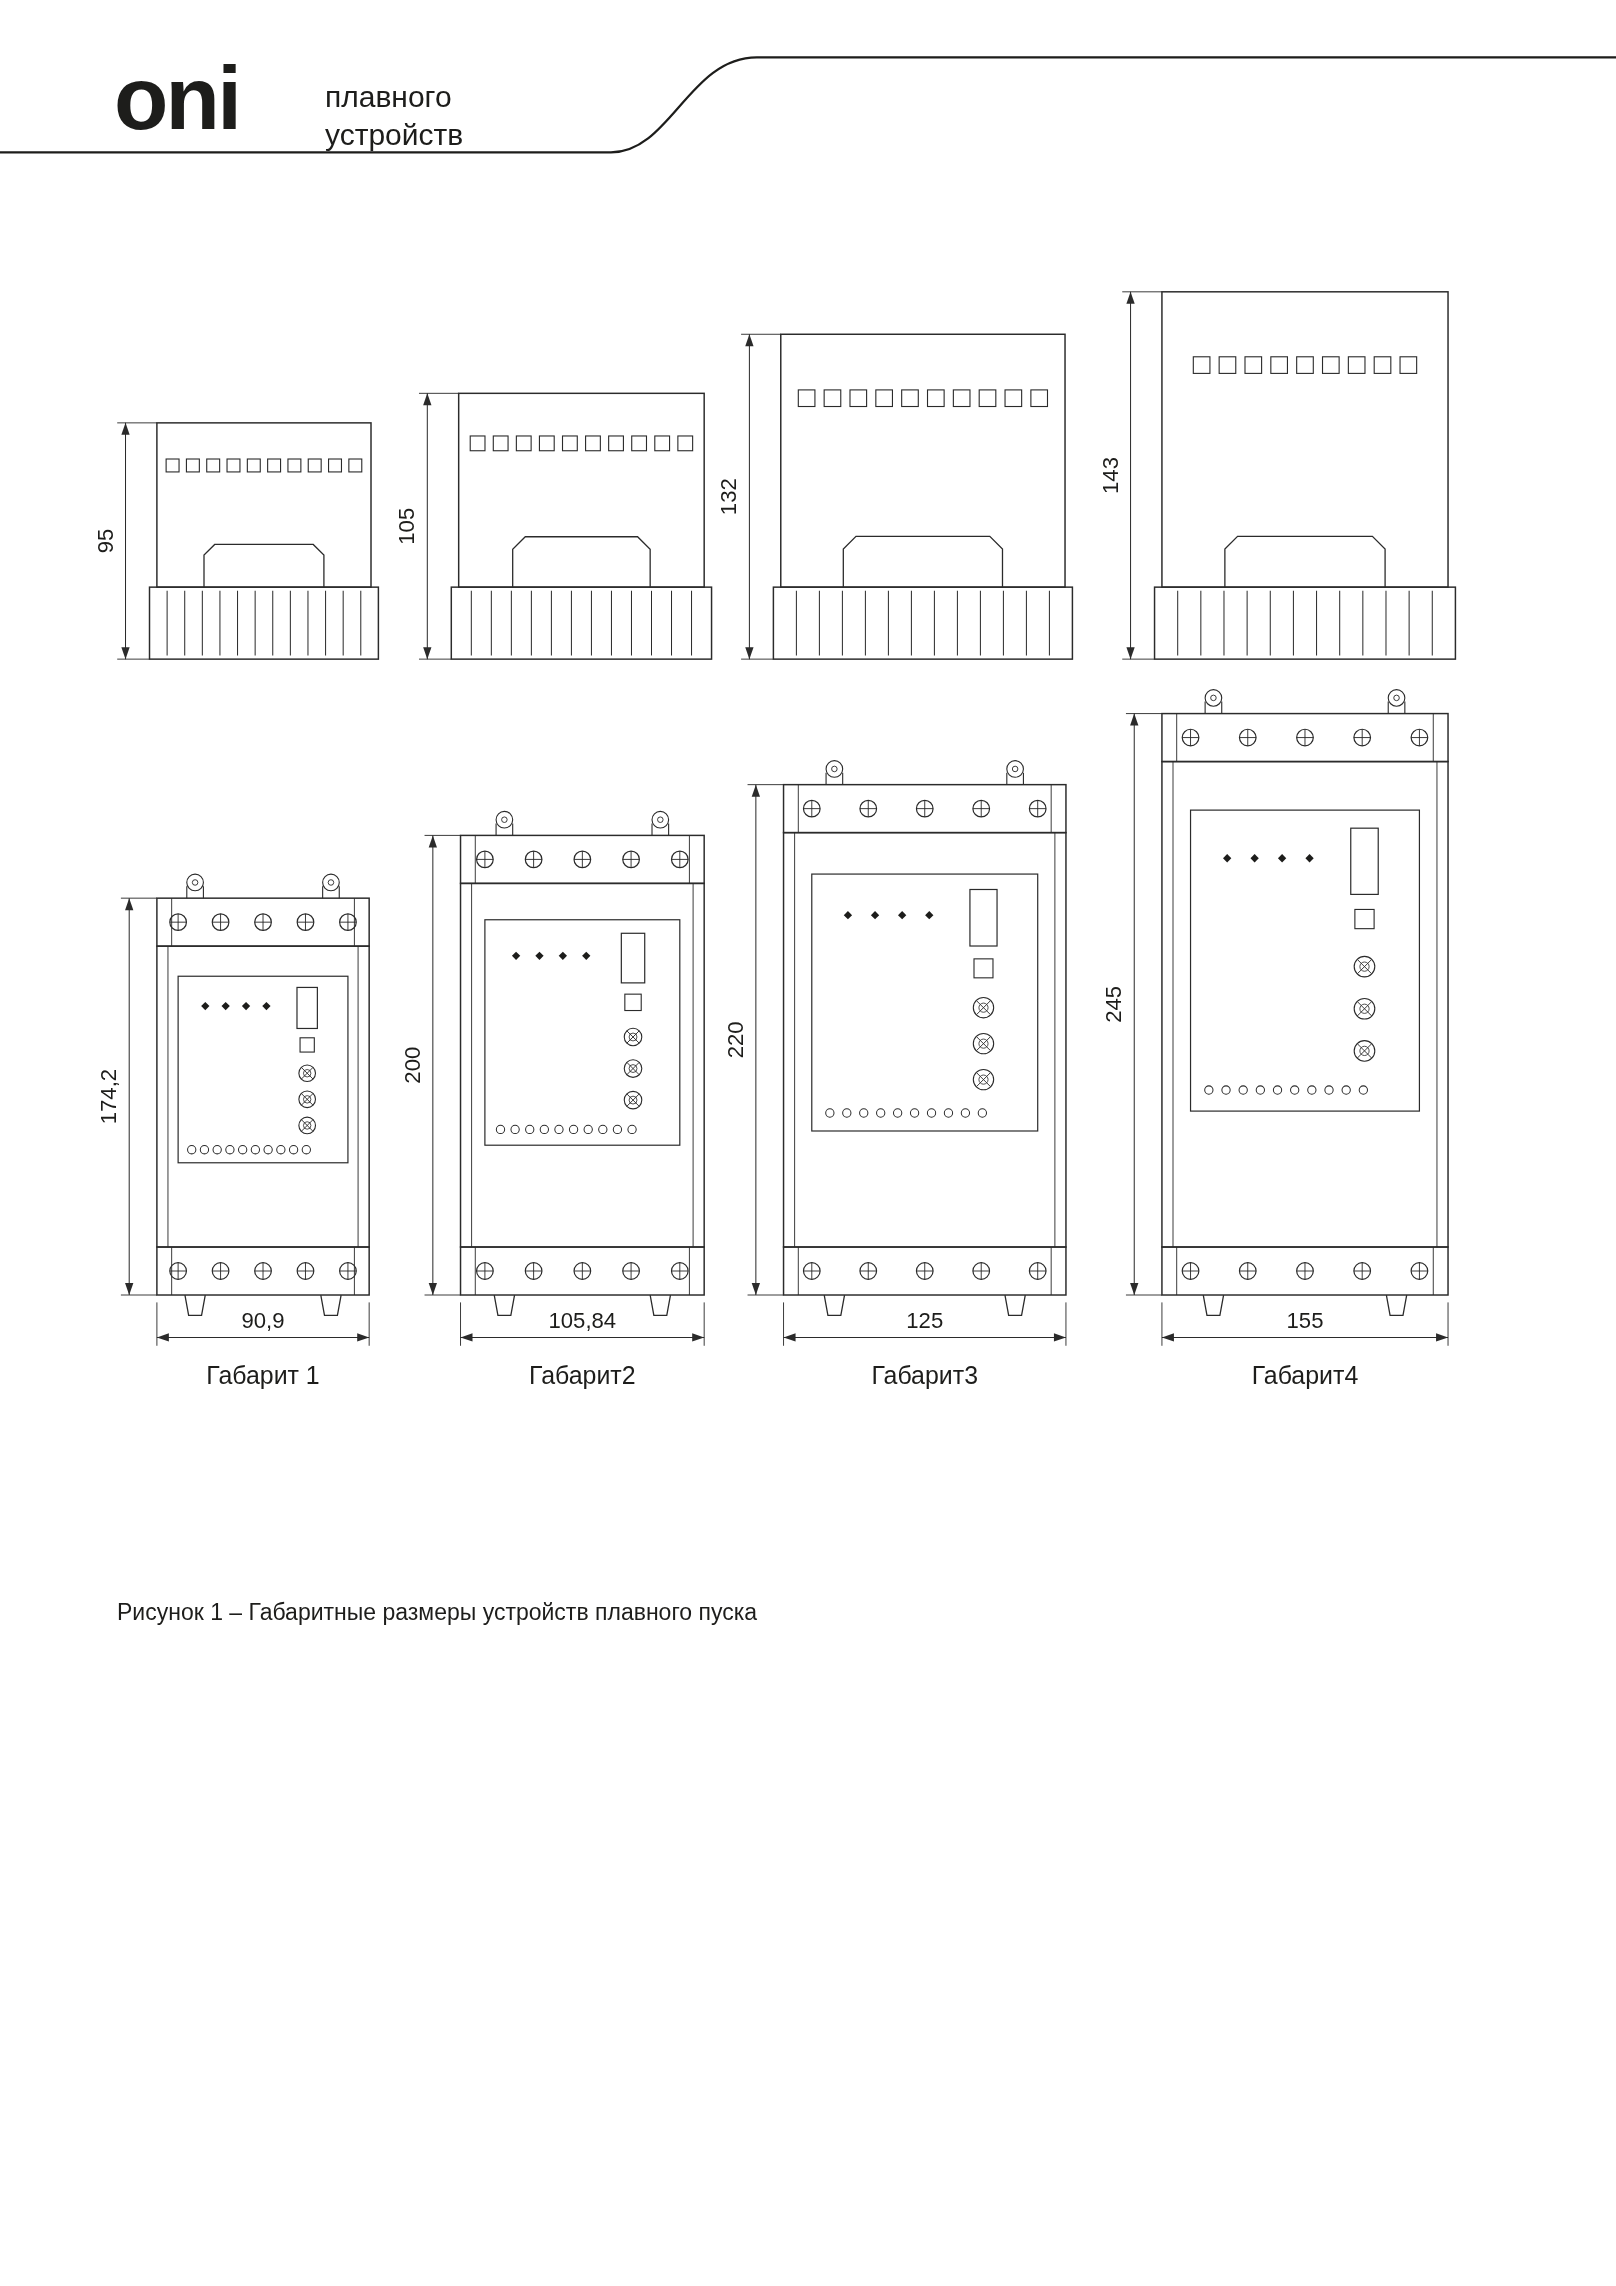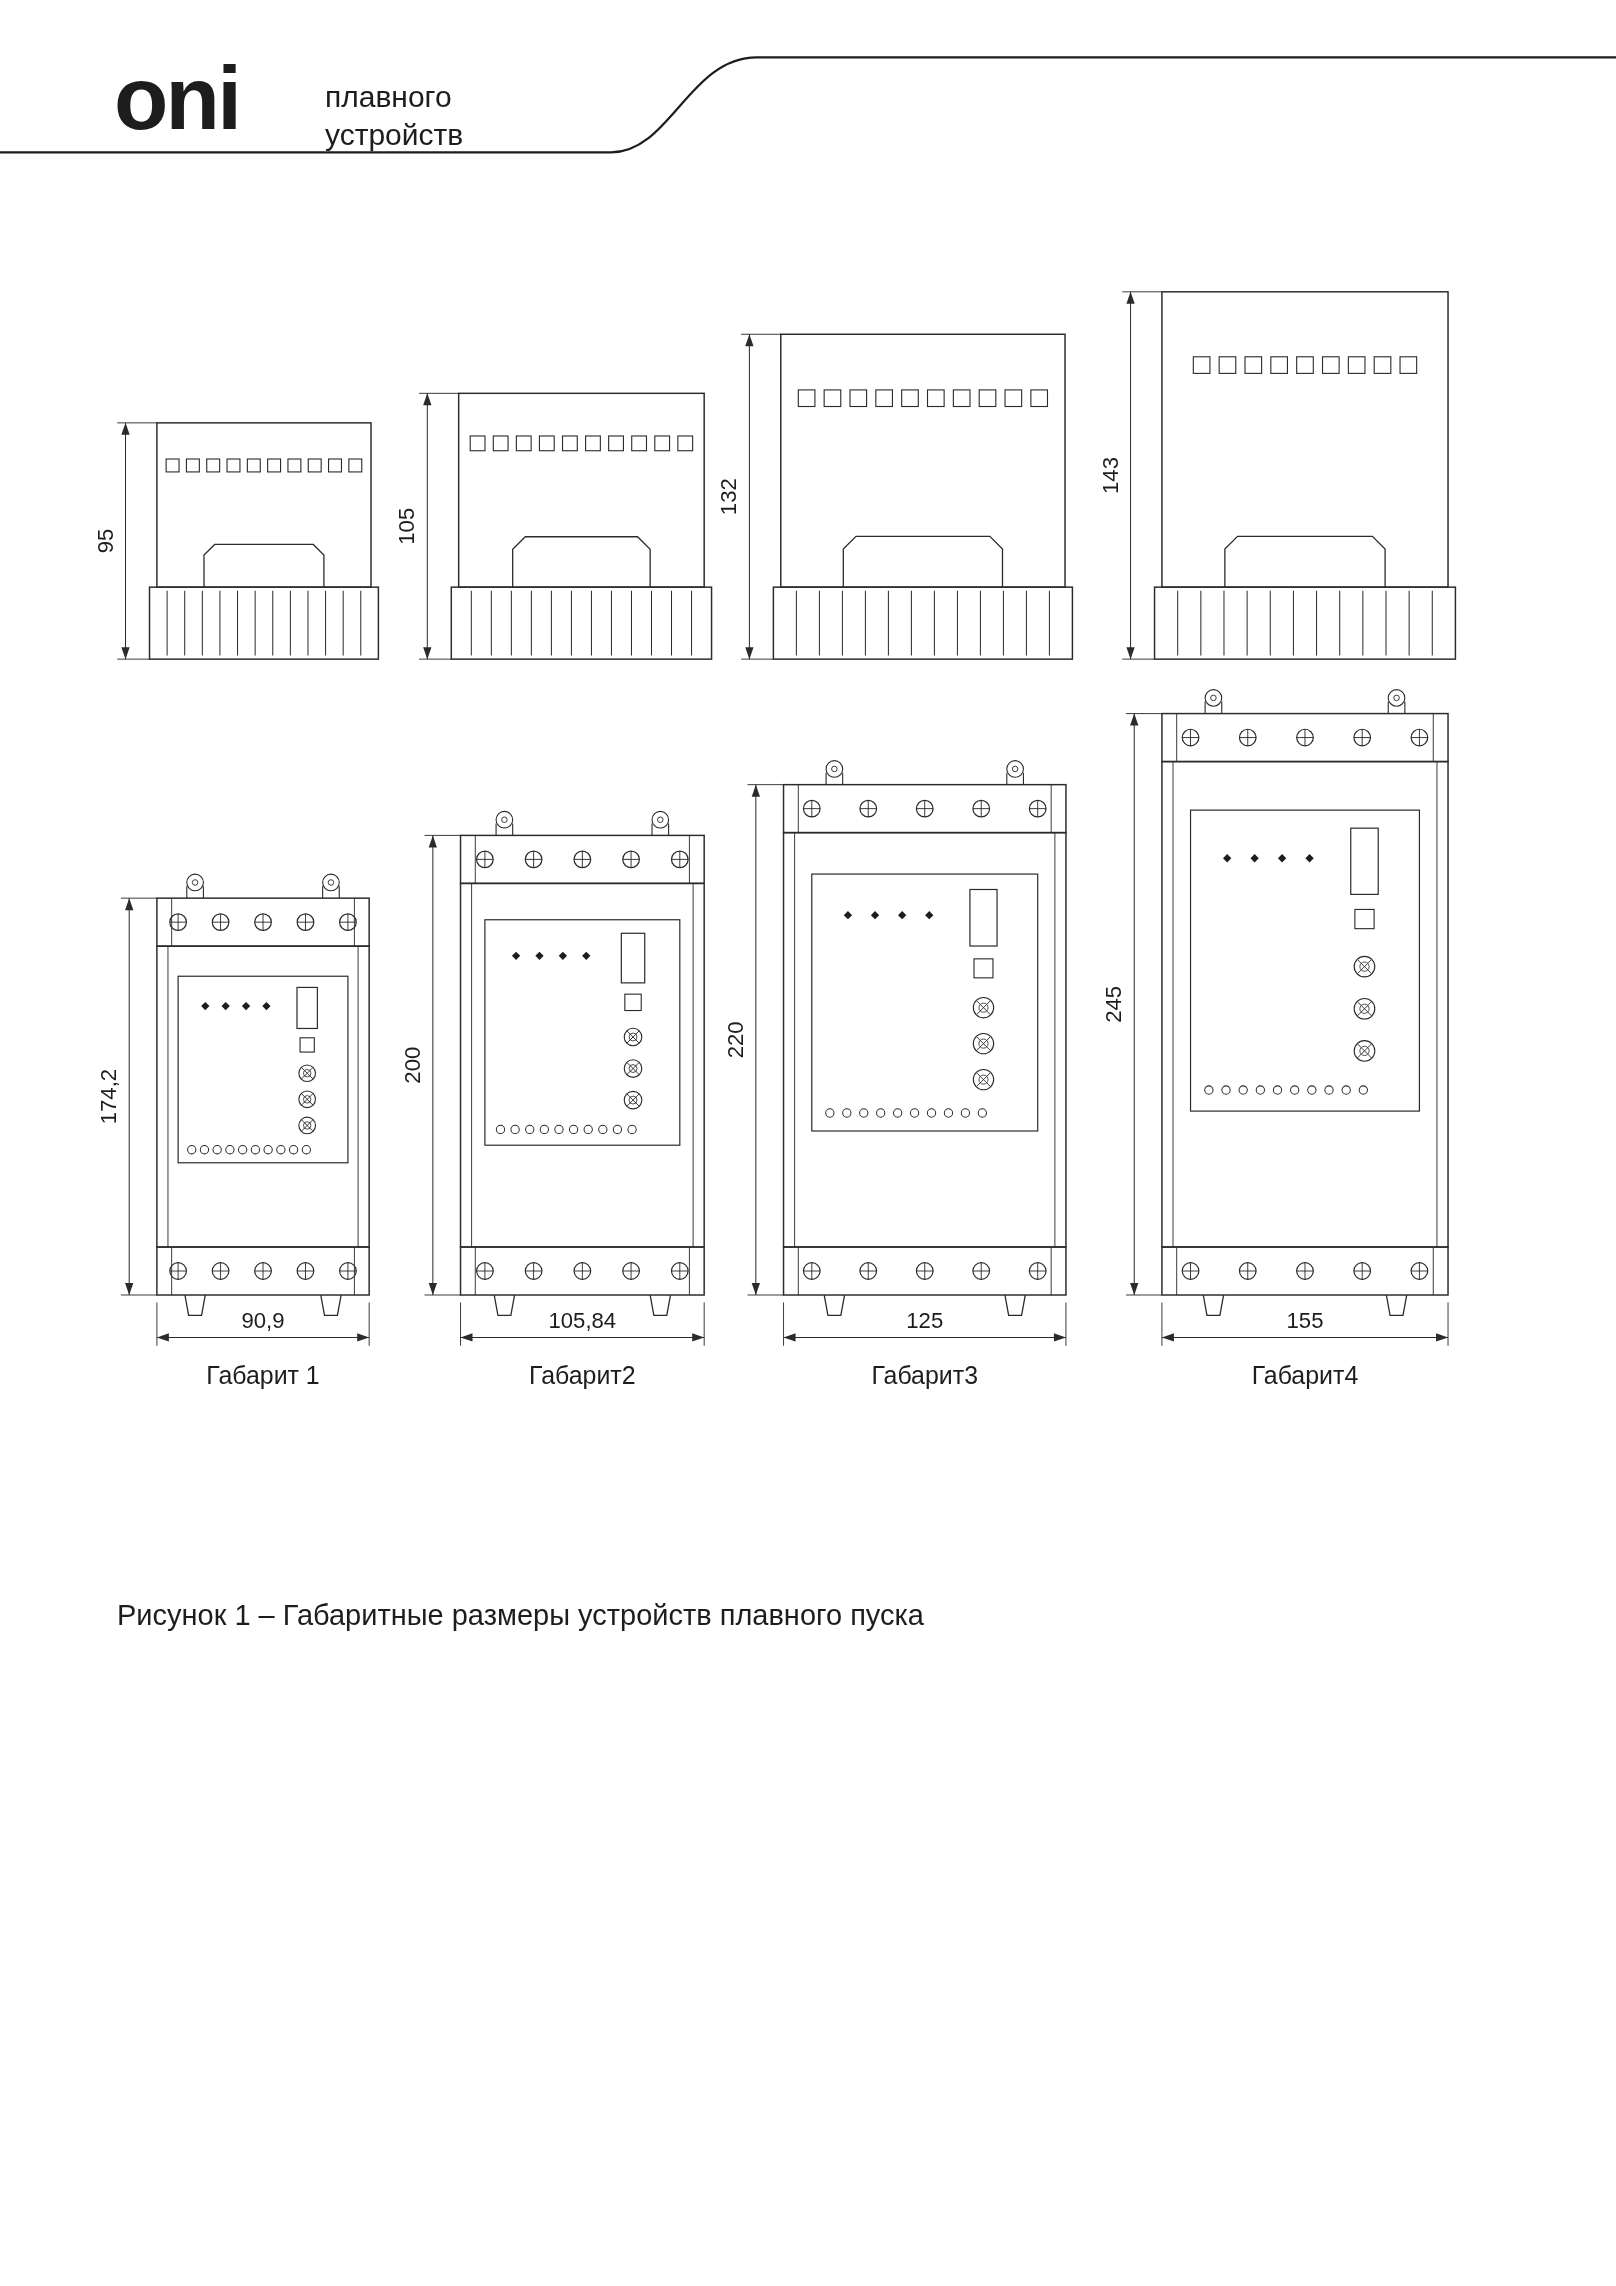--- a/index.html
+++ b/index.html
@@ -36,21 +36,21 @@
     pointer-events:none;
   }
   .figure-svg{
     position:absolute;
     left:0; top:0;
   }
   .caption{
     position:absolute;
     left:117px;
     top:1599px;
-    font-size:29px;
+    font-size:23px;
     color:#1d1d1b;
   }
 </style>
 </head>
 <body>
 
 <div class="page">
 
   <header>
     <div class="logo">oni</div>

